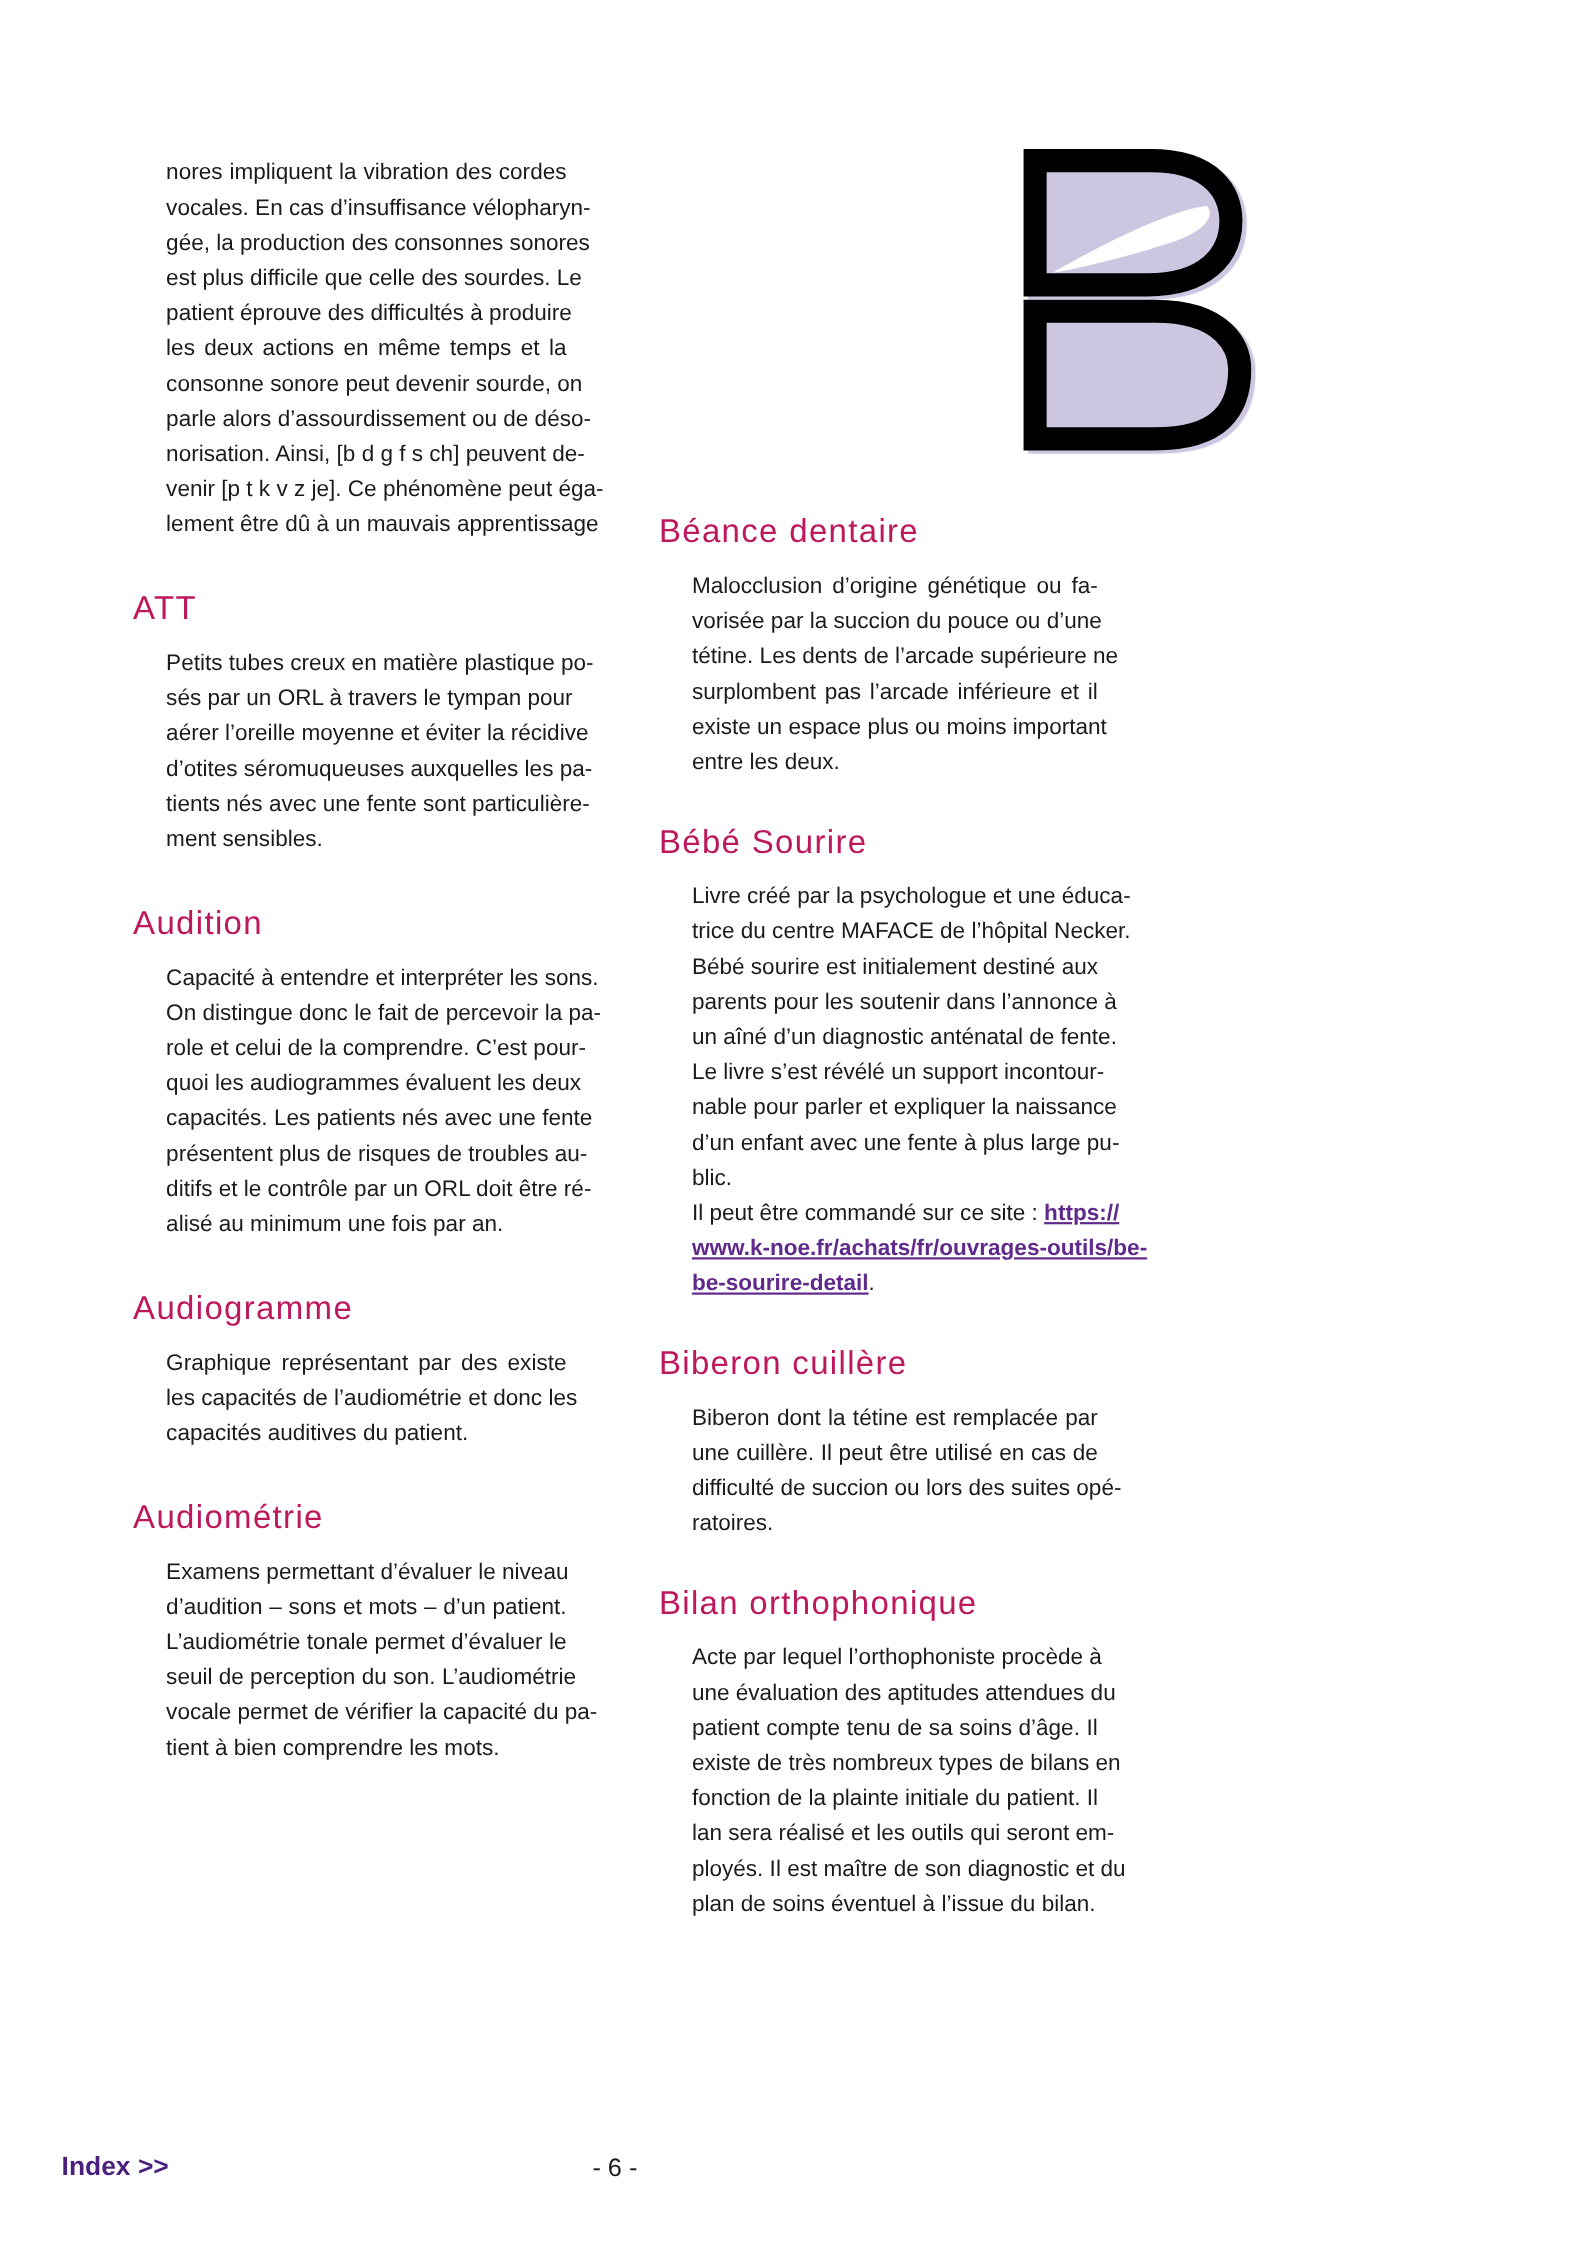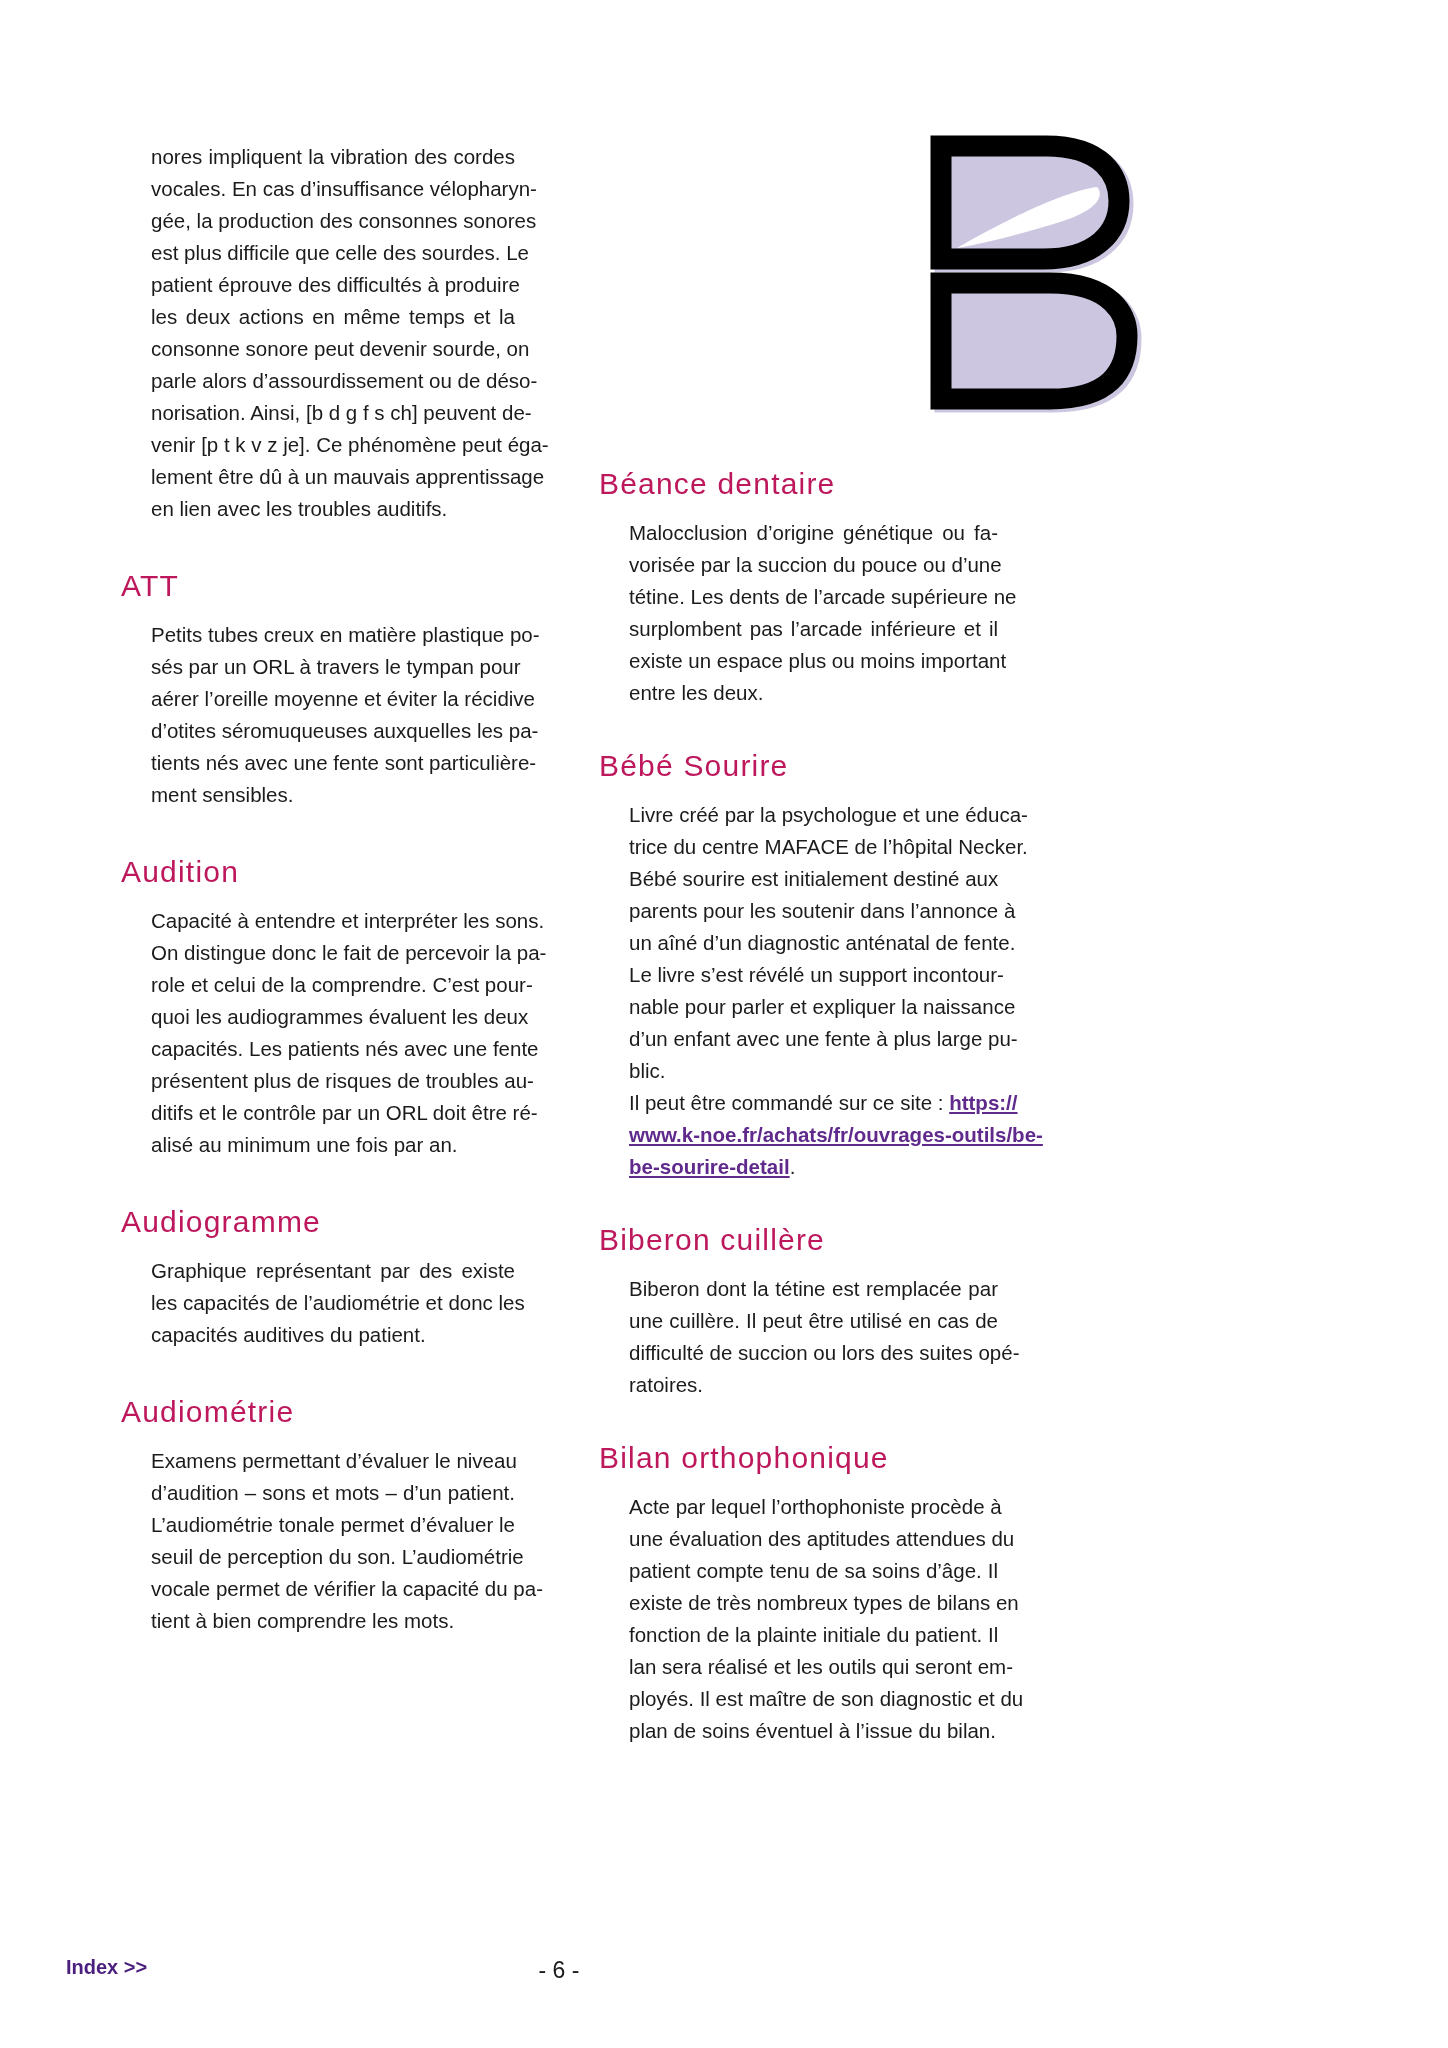--- a/index.html
+++ b/index.html
@@ -33,22 +33,22 @@
   .doclink { color:#5f2a8c; font-weight:bold; text-decoration:underline; cursor:pointer; }
   .link-suffix { color:#1b1b1b; }
 
   .letter-b {
     position:absolute; left:930px; top:135px;
     width:208px; height:277px;
     filter:drop-shadow(4px 3px 0 #ccc6e0);
   }
 
   .footer-index {
-    position:absolute; left:66px; top:1956px;
-    font-size:20px; font-weight:bold; color:#4a1f7e; cursor:pointer;
+    position:absolute; left:56px; top:1956px;
+    font-size:24px; font-weight:bold; color:#4a1f7e; cursor:pointer;
   }
   .page-number {
     position:absolute; left:105px; top:1957px; width:908px;
     text-align:center; font-size:23px; color:#1b1b1b;
   }
 </style>
 </head>
 <body>
 
 <div class="page">
@@ -67,21 +67,20 @@
           <div class="line">vocales. En cas d’insuffisance vélopharyn-</div>
           <div class="line">gée, la production des consonnes sonores</div>
           <div class="line">est plus difficile que celle des sourdes. Le</div>
           <div class="line">patient éprouve des difficultés à produire</div>
           <div class="line">les deux actions en même temps et la</div>
           <div class="line">consonne sonore peut devenir sourde, on</div>
           <div class="line">parle alors d’assourdissement ou de déso-</div>
           <div class="line">norisation. Ainsi, [b d g f s ch] peuvent de-</div>
           <div class="line">venir [p t k v z je]. Ce phénomène peut éga-</div>
           <div class="line">lement être dû à un mauvais apprentissage</div>
-          <div class="line line-last">en lien avec les troubles auditifs.</div>
         </div>
     </div>
 
     <div class="entry">
       <h2 class="heading">ATT</h2>
       <div class="body">
           <div class="line">Petits tubes creux en matière plastique po-</div>
           <div class="line">sés par un ORL à travers le tympan pour</div>
           <div class="line">aérer l’oreille moyenne et éviter la récidive</div>
           <div class="line">d’otites séromuqueuses auxquelles les pa-</div>

